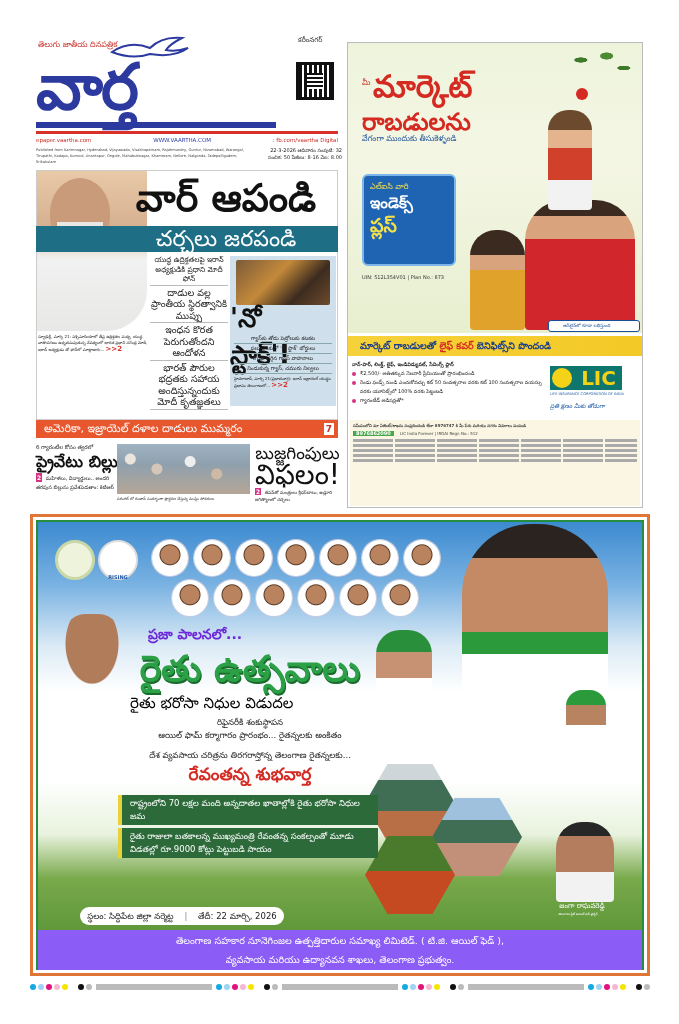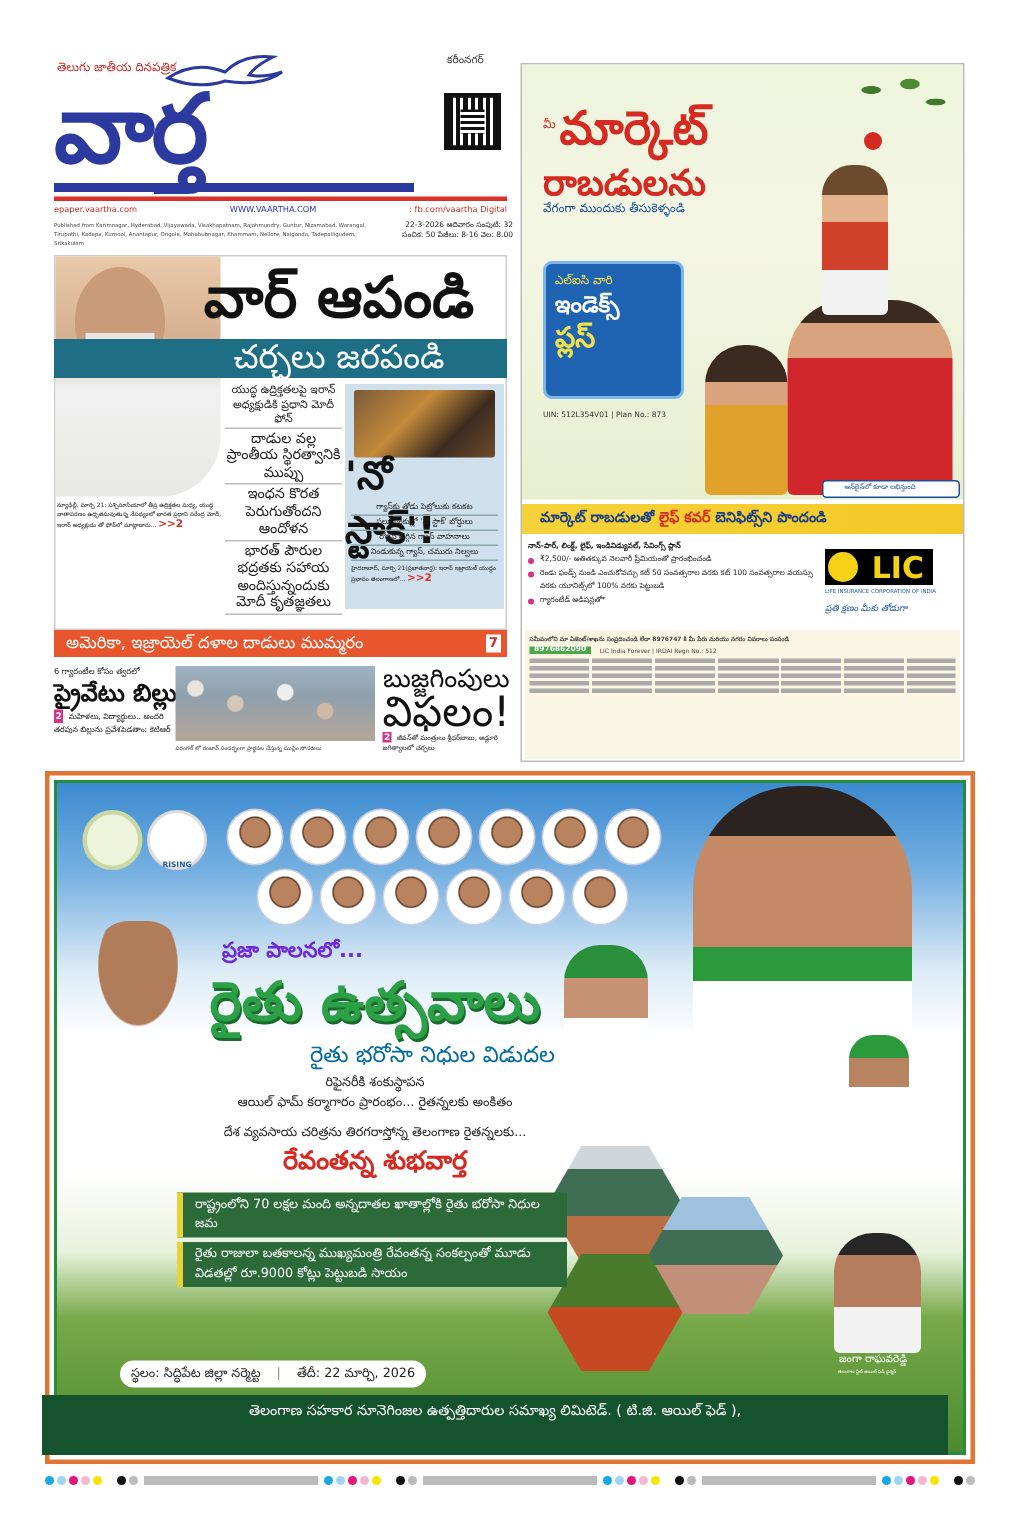--- a/index.html
+++ b/index.html
@@ -72,21 +72,21 @@
 .family-woman{left:470px;top:230px;width:55px;height:100px;background:linear-gradient(180deg,#3a2a20 0 25%,#d9a37e 25% 40%,#e0a22b 40%);border-radius:26px 26px 4px 4px}
 .family-man{left:525px;top:200px;width:110px;height:130px;background:linear-gradient(180deg,#3a2a20 0 12%,#d9a37e 12% 30%,#d1262b 30%);border-radius:40px 40px 4px 4px}
 .family-boy{left:548px;top:110px;width:44px;height:100px;background:linear-gradient(180deg,#6b4a2e 0 20%,#e3b48e 20% 38%,#d1402b 38% 70%,#f2f2f2 70%);border-radius:20px 20px 4px 4px}
 .online{left:548px;top:320px;width:92px;height:12px;background:#fff;border:1px solid #1b4f9a;border-radius:3px;font-size:4.5px;line-height:10px;padding-left:14px;color:#1b4f9a}
 .yellowbar{left:348px;top:336px;width:294px;height:20px;background:linear-gradient(90deg,#f6d23a,#f3c926);font-size:9.5px;line-height:20px;padding-left:12px;color:#1b3e8a;font-weight:bold}
 .yellowbar .r{color:#d42a22}
 .lic-features{left:352px;top:360px;width:190px;font-size:5px;line-height:9px}
 .lic-features .t{font-weight:bold}
 .lic-features li{list-style:none;padding-left:8px;position:relative}
 .lic-features li::before{content:"";position:absolute;left:0;top:3px;width:4px;height:4px;border-radius:50%;background:#d63384}
-.liclogo{left:550px;top:366px;width:72px;height:24px;background:#000000;color:#f4d217;font-size:20px;font-weight:bold;line-height:24px;text-align:right;padding-right:6px}
+.liclogo{left:550px;top:366px;width:72px;height:24px;background:#0f766e;color:#f4d217;font-size:20px;font-weight:bold;line-height:24px;text-align:right;padding-right:6px}
 .liclogo .em{position:absolute;left:2px;top:2px;width:20px;height:20px;border-radius:50%;background:#f4d217}
 .lic-corp{left:550px;top:392px;font-size:3.6px;color:#1f5aa6;width:80px}
 .lic-tag{left:550px;top:402px;font-size:6px;color:#1f5aa6;font-style:italic}
 .lic-fine{left:350px;top:420px;width:290px;height:86px;background:#fbf6e4;font-size:3.5px;line-height:5px;padding:3px;color:#444}
 .lic-fine .l1{font-size:4px;font-weight:bold;margin-bottom:3px}
 .lic-fine .row{display:flex;gap:6px;align-items:center;margin-bottom:3px;font-size:4px}
 .lic-fine .phone{background:#4aa84a;color:#fff;padding:0 3px;font-weight:bold;font-size:5px}
 
 .ad{left:30px;top:514px;width:620px;height:462px;border:3px solid #e07636;background:#fff}
 .ad-inner{left:36px;top:520px;width:608px;height:450px;border:2px solid #258d3f;background:linear-gradient(180deg,#3c8ad0 0%,#79b2e2 14%,#dcebf6 28%,#fff 38%,#fff 58%,#e8f2dd 70%,#78a94a 80%,#4d8b2e 100%)}
@@ -98,33 +98,33 @@
 .faces2{left:172px;top:580px}
 .bhatti{left:60px;top:614px;width:64px;height:78px;background:radial-gradient(ellipse at 50% 38%,#b07c5a 26px,transparent 27px);border-radius:40% 40% 10% 10%}
 .minister{left:376px;top:630px;width:56px;height:78px;background:linear-gradient(180deg,#2a8f3a 0 28%,#c79174 28% 62%,#fff 62%);border-radius:24px 24px 4px 4px}
 .cm{left:462px;top:524px;width:146px;height:224px;background:linear-gradient(180deg,#2a2320 0 15%,#c48a65 15% 48%,#2a9a3b 48% 58%,#fff 58%);border-radius:70px 70px 20px 20px}
 .farmer1{left:566px;top:690px;width:40px;height:70px;background:linear-gradient(180deg,#2a9a3b 0 22%,#b88361 22% 50%,#fff 50%);border-radius:16px 16px 4px 4px}
 .raghu{left:556px;top:822px;width:58px;height:80px;background:linear-gradient(180deg,#272727 0 18%,#b47e5e 18% 62%,#f2f2f2 62%);border-radius:26px 26px 4px 4px}
 .raghu-name{left:530px;top:902px;width:104px;font-size:7px;color:#fff;text-align:center}
 .raghu-sub{left:518px;top:912px;width:120px;font-size:3px;color:#fff;text-align:center}
 .praja{left:148px;top:626px;font-size:14px;color:#6d28d9;font-weight:bold}
 .rythu{left:130px;top:648px;width:240px;font-size:36px;color:#2ba046;font-weight:bold;text-align:center;text-shadow:1px 2px 0 #1a6a2b}
-.bharosa{left:130px;top:694px;width:240px;font-size:15px;color:#0369a1;text-align:right}
+.bharosa{left:130px;top:694px;width:240px;font-size:15px;color:#000000;text-align:left}
 .oil{left:110px;top:716px;width:280px;font-size:8.5px;color:#222;text-align:center;line-height:13px}
 .desa{left:110px;top:750px;width:280px;font-size:8.5px;color:#222;text-align:center}
 .subha{left:130px;top:764px;width:240px;font-size:17px;color:#d42a22;text-align:center;font-weight:bold}
 .gbox{background:#2d6a3a;color:#fff;border-left:4px solid #e8d23a;font-size:8.5px;line-height:13px;padding:2px 8px}
 .gbox1{left:118px;top:795px;width:260px}
 .gbox2{left:118px;top:828px;width:260px}
 .hex{width:90px;height:78px;clip-path:polygon(25% 0,75% 0,100% 50%,75% 100%,25% 100%,0 50%);border:0}
 .hex1{left:365px;top:764px;background:linear-gradient(180deg,#cfd6d9 0 20%,#3f6e55 20% 60%,#b86f45 60%)}
 .hex2{left:432px;top:798px;background:linear-gradient(180deg,#9fc1de 0 28%,#3f6e55 28% 58%,#c29078 58%)}
 .hex3{left:365px;top:836px;background:linear-gradient(180deg,#4a7b2d 0 45%,#c54a22 45%)}
 .venue{left:80px;top:907px;width:204px;height:18px;background:#fff;border-radius:9px;font-size:8.5px;line-height:18px;text-align:center;color:#222}
-.footer-band{left:28px;top:930px;width:604px;height:40px;background:#14532d;color:#fff;font-size:9.5px;text-align:center;line-height:19px;padding-top:1px}
+.footer-band{left:38px;top:930px;width:604px;height:40px;background:#8b5cf6;color:#fff;font-size:9.5px;text-align:center;line-height:19px;padding-top:1px}
 
 .strip{left:30px;top:983px;width:620px;height:8px;display:flex;align-items:center;gap:2px}
 .dot{width:6px;height:6px;border-radius:50%}
 .grey{height:6px;background:#bbb;flex:1;margin:0 2px}
 </style>
 </head>
 <body>
 
 <div class="abs tagline">తెలుగు జాతీయ దినపత్రిక</div>
 <svg class="abs bird" viewBox="0 0 80 26">
@@ -288,20 +288,21 @@
 <div class="abs subha">రేవంతన్న శుభవార్త</div>
 <div class="abs gbox gbox1">రాష్ట్రంలోని 70 లక్షల మంది అన్నదాతల ఖాతాల్లోకి రైతు భరోసా నిధుల జమ</div>
 <div class="abs gbox gbox2">రైతు రాజులా బతకాలన్న ముఖ్యమంత్రి రేవంతన్న సంకల్పంతో మూడు విడతల్లో రూ.9000 కోట్లు పెట్టుబడి సాయం</div>
 <div class="abs venue">
   <span>స్థలం: సిద్ధిపేట జిల్లా నర్మెట్ట</span>
   <span style="margin:0 8px;color:#888">|</span>
   <span>తేదీ: 22 మార్చి, 2026</span>
 </div>
 <div class="abs footer-band">
   <div>తెలంగాణ సహకార నూనెగింజల ఉత్పత్తిదారుల సమాఖ్య లిమిటెడ్. ( టి.జి. ఆయిల్ ఫెడ్ ),</div>
+  <div>వ్యవసాయ మరియు ఉద్యానవన శాఖలు, తెలంగాణ ప్రభుత్వం.</div>
 </div>
 
 <div class="abs strip">
   <span class="dot" style="background:#17a9e1"></span>
     <span class="dot" style="background:#9fd4f2"></span>
     <span class="dot" style="background:#e3137d"></span>
     <span class="dot" style="background:#f4b8d2"></span>
     <span class="dot" style="background:#f6e500"></span>
     <span class="dot" style="background:#fff"></span>
     <span class="dot" style="background:#111"></span>

